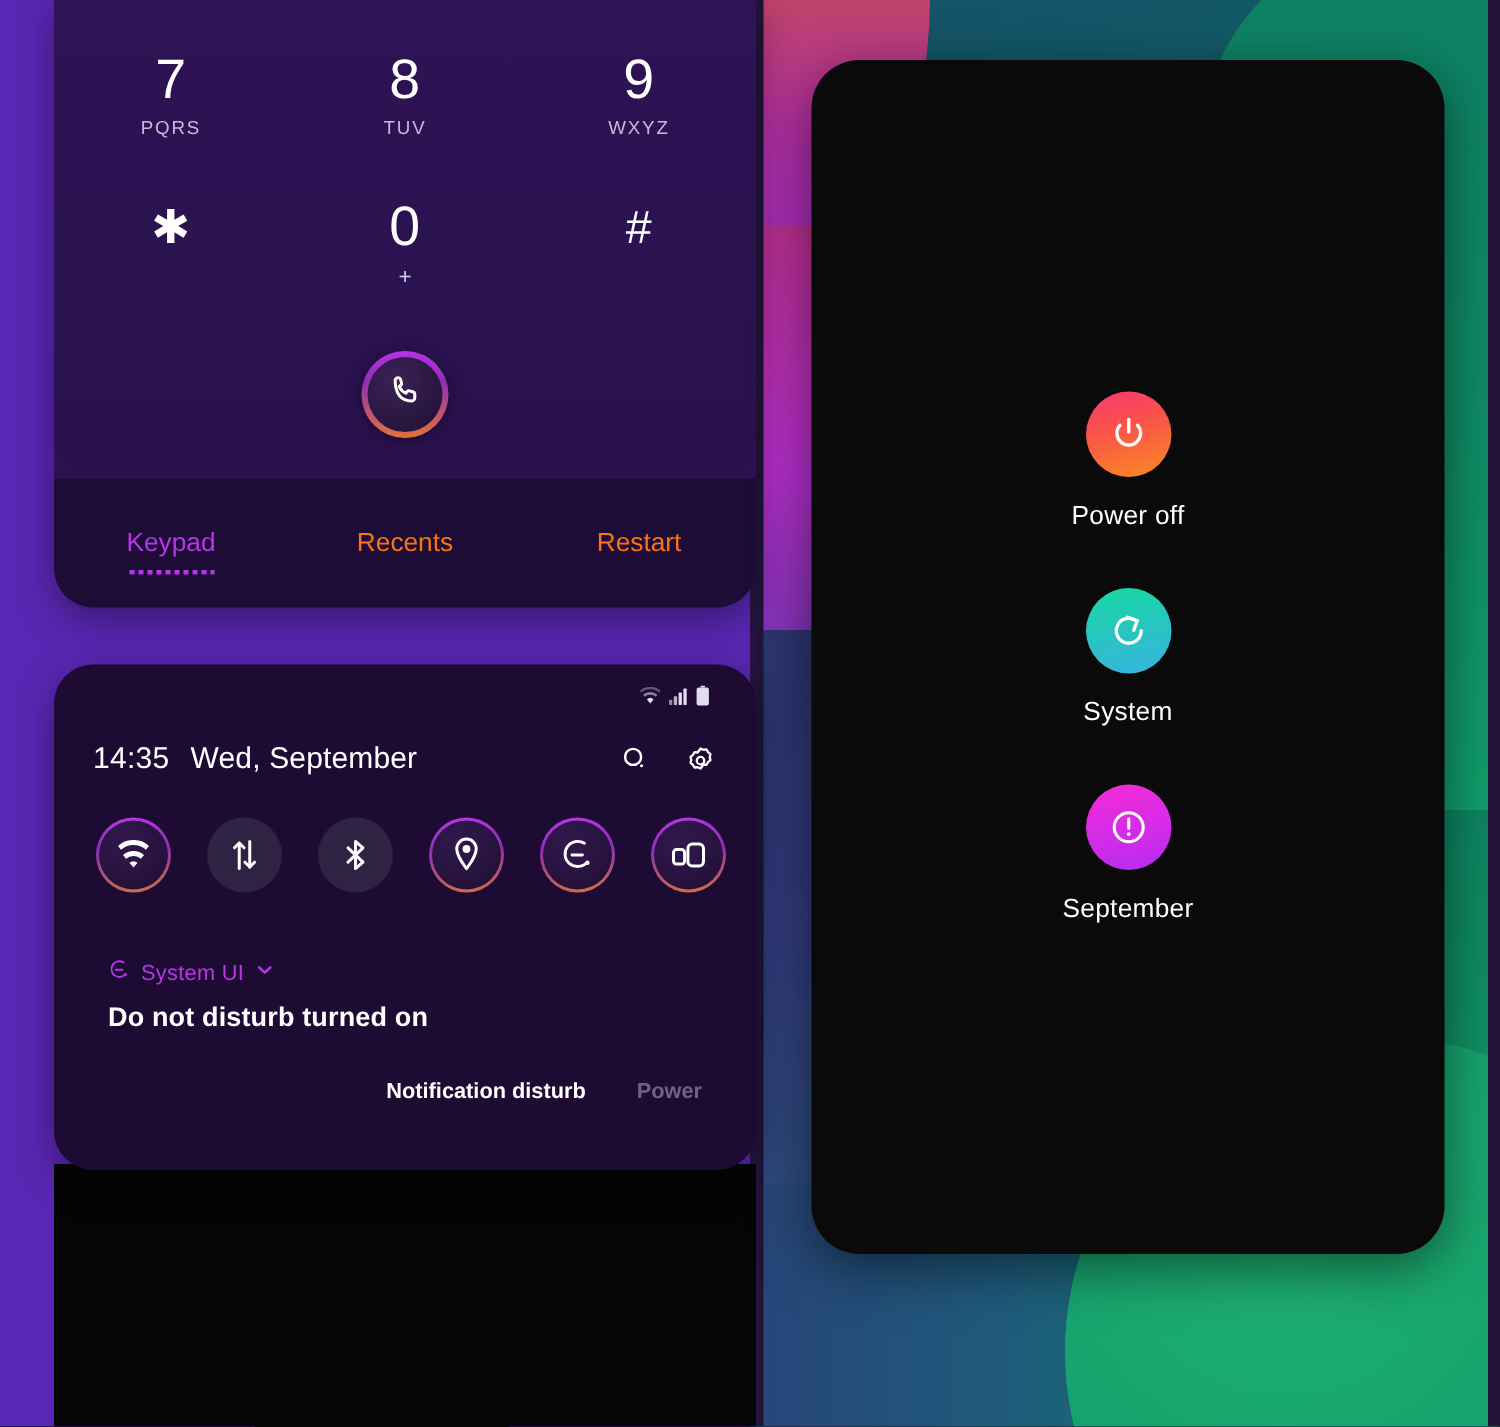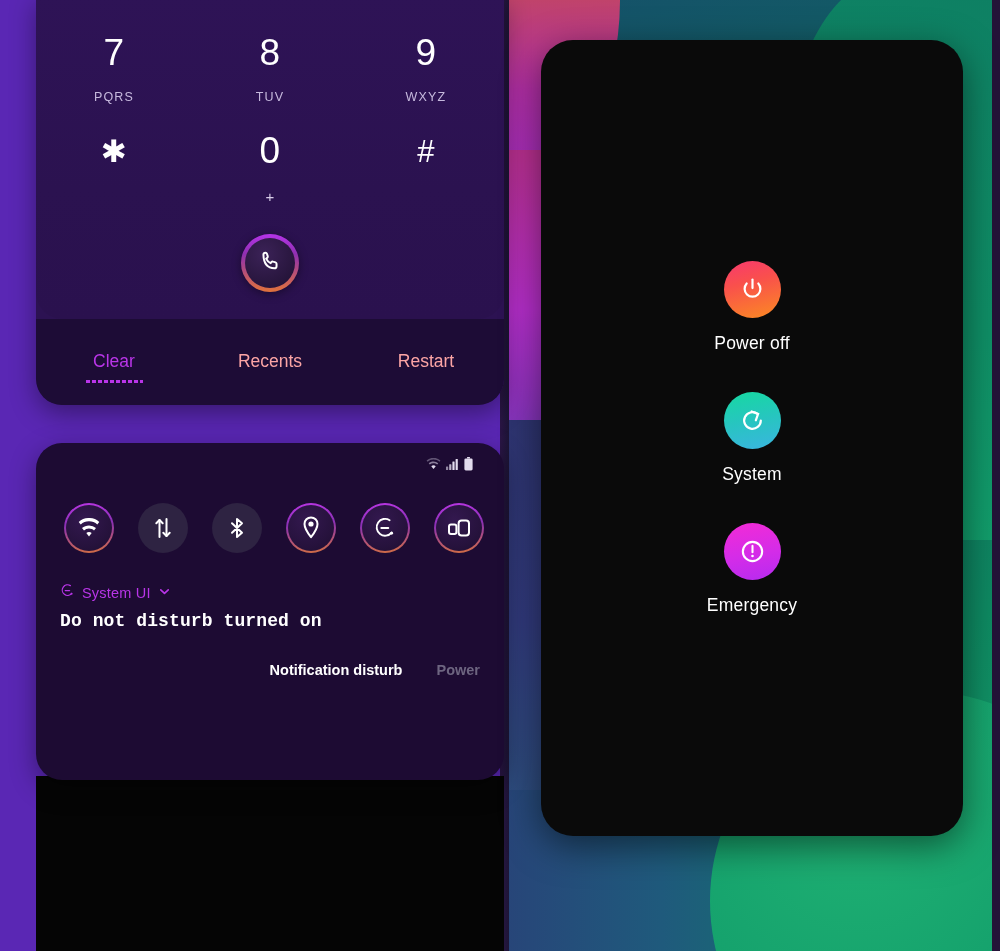--- a/index.html
+++ b/index.html
@@ -106,21 +106,21 @@
     font-weight: 400;
     color: #ffffff;
     line-height: 42px;
     letter-spacing: .5px;
   }
   .key-digit.sym { font-size: 31px; line-height: 44px; font-weight: 500; }
   .key-sub {
     font-size: 12.5px;
     letter-spacing: 1.2px;
     color: #c6b9dd;
-    margin-top: 16px;
+    margin-top: 4px;
   }
   .key-sub.plus { font-size: 15px; color: #d8cdea; letter-spacing: 0; }
 
   .call-btn-wrap {
     position: absolute; left: 0; right: 0; top: 238px;
     display: flex; justify-content: center;
   }
   .call-btn {
     width: 58px; height: 58px; border-radius: 50%;
     background: linear-gradient(180deg, #b534e8 0%, #8f2fb0 35%, #e1723a 100%);
@@ -138,21 +138,21 @@
   .dialer-tabs {
     height: 86px;
     background: #1d0c36;
     display: flex; align-items: center;
     border-radius: 0 0 26px 26px;
   }
   .tab {
     flex: 1;
     text-align: center;
     font-size: 17.5px;
-    color: #fca5a5;
+    color: #f97316;
     cursor: pointer;
     position: relative;
     padding-bottom: 2px;
   }
   .tab.active { color: #b935e8; font-weight: 500; }
   .tab .tab-underline {
     position: absolute; left: 50%; transform: translateX(-50%);
     bottom: -9px; width: 58px; height: 3px;
     background-image: radial-gradient(circle, #b935e8 55%, transparent 56%);
     background-size: 6px 3px;
@@ -216,35 +216,34 @@
     background: #2e2342;
   }
   .qs.off > .qs-in {
     width: 100%; height: 100%; border-radius: 50%;
     background: transparent;
     display: flex; align-items: center; justify-content: center;
   }
   .qs svg { display: block; }
 
   .notif {
-    margin: 30px 0 0 0;
-    padding: 0 24px;
+    margin: 44px 0 0 0;
+    padding: 0 36px;
   }
   .notif-app {
     display: flex; align-items: center; gap: 7px;
     cursor: pointer;
   }
   .notif-app-name {
     font-size: 14.5px; color: #b935e8; letter-spacing: .2px;
   }
   .notif-title {
     margin-top: 9px;
     font-size: 18px; font-weight: bold; color: #ffffff;
     letter-spacing: .1px;
-    font-family: Liberation Mono, monospace;
   }
   .notif-actions {
     display: flex; align-items: center; justify-content: flex-end;
     gap: 34px;
     margin-top: 31px;
   }
   .notif-action {
     font-size: 14.5px; font-weight: bold; color: #ffffff; cursor: pointer;
   }
   .notif-action.dim { color: #6d6580; }
@@ -351,21 +350,21 @@
                 <path d="M7.2 3.6c.7 0 1.2.4 1.4 1l.7 2.3c.2.6 0 1.2-.5 1.6l-1 .8c.9 1.9 2.4 3.4 4.3 4.3l.8-1c.4-.5 1-.7 1.6-.5l2.3.7c.6.2 1 .7 1 1.4v2.3c0 1.1-.9 2-2 2C9.4 18.5 5.5 14.6 5.2 5.6c0-1.1.9-2 2-2z"></path>
               </svg>
             </span>
           </div>
         </div>
       </div>
     </div>
 
     <div class="dialer-tabs">
       <div class="tab active">
-        <span>Clear</span>
+        <span>Keypad</span>
         <span class="tab-underline"></span>
       </div>
       <div class="tab">
         <span>Recents</span>
       </div>
       <div class="tab">
         <span>Restart</span>
       </div>
     </div>
   </div>
@@ -391,20 +390,37 @@
         </svg>
       </span>
       <span>
         <svg width="9" height="14" viewBox="0 0 9 14" fill="#e3dcee">
           <rect x="3" y="0" width="3" height="1.4" rx=".5"></rect>
           <rect x="0.4" y="1.4" width="8.2" height="12" rx="1.4"></rect>
         </svg>
       </span>
     </div>
 
+    <div class="shade-head">
+      <span class="clock">14:35</span>
+      <span class="datestr">Wed, September</span>
+      <span class="head-spacer"></span>
+      <span class="head-icon">
+        <svg width="21" height="21" viewBox="0 0 22 22" fill="none" stroke="#ffffff" stroke-width="1.7">
+          <circle cx="9.5" cy="9" r="5.6"></circle>
+          <circle cx="15.4" cy="15.2" r="1.1" fill="#ffffff" stroke="none"></circle>
+        </svg>
+      </span>
+      <span class="head-icon">
+        <svg width="22" height="22" viewBox="0 0 24 24" fill="none" stroke="#ffffff" stroke-width="1.7" stroke-linejoin="round">
+          <path d="M12 3.2l2.1.85 2.25-.2 1.1 1.98 1.78 1.4-.5 2.2.5 2.2-1.78 1.4-1.1 1.98-2.25-.2L12 17.7l-2.1-.89-2.25.2-1.1-1.98-1.78-1.4.5-2.2-.5-2.2 1.78-1.4 1.1-1.98 2.25.2z" transform="translate(0,1.2)"></path>
+          <circle cx="12" cy="13.2" r="2.7"></circle>
+        </svg>
+      </span>
+    </div>
 
     <div class="qs-row">
 
       <div class="qs on">
         <div class="qs-in">
           <span>
             <svg width="26" height="20" viewBox="0 0 26 20" fill="#ffffff">
               <path d="M13 18.4l2.7-3.3a4.1 4.1 0 0 0-5.4 0L13 18.4z"></path>
               <path d="M13 10.6c1.9 0 3.7.72 5 1.92l2-2.45A10.4 10.4 0 0 0 13 7.4c-2.6 0-5 .94-7 2.67l2 2.45a7.35 7.35 0 0 1 5-1.92z"></path>
               <path d="M13 3.3c3.2 0 6.1 1.2 8.3 3.15L23.3 4A14.4 14.4 0 0 0 13 0 14.4 14.4 0 0 0 2.7 4l2 2.45A12.25 12.25 0 0 1 13 3.3z"></path>
@@ -527,18 +543,18 @@
     <div class="power-item">
       <div class="power-circle c-emergency">
         <span>
           <svg width="27" height="27" viewBox="0 0 26 26" fill="none" stroke="#ffffff" stroke-width="2" stroke-linecap="round">
             <circle cx="13" cy="13" r="9.3"></circle>
             <path d="M13 7.6v6.1"></path>
             <circle cx="13" cy="17.4" r="1.25" fill="#ffffff" stroke="none"></circle>
           </svg>
         </span>
       </div>
-      <div class="power-label">Emergency</div>
+      <div class="power-label">September</div>
     </div>
 
   </div>
 
 </div>
 
 </body></html>

